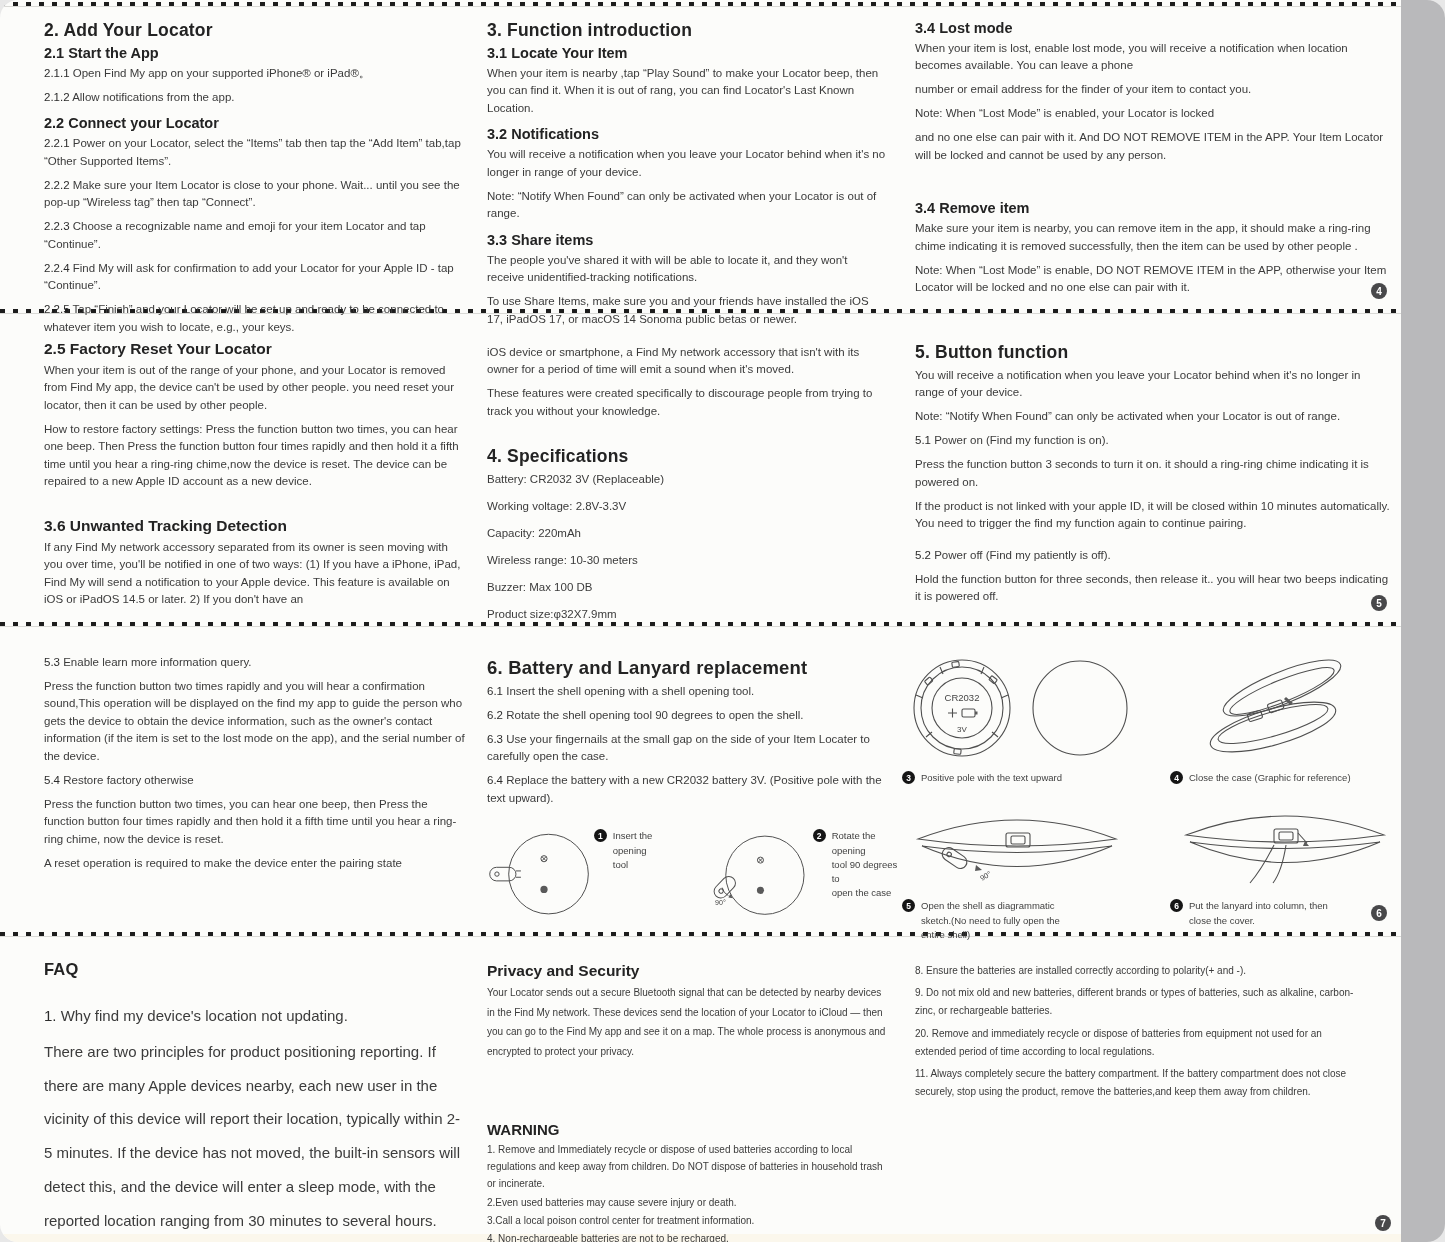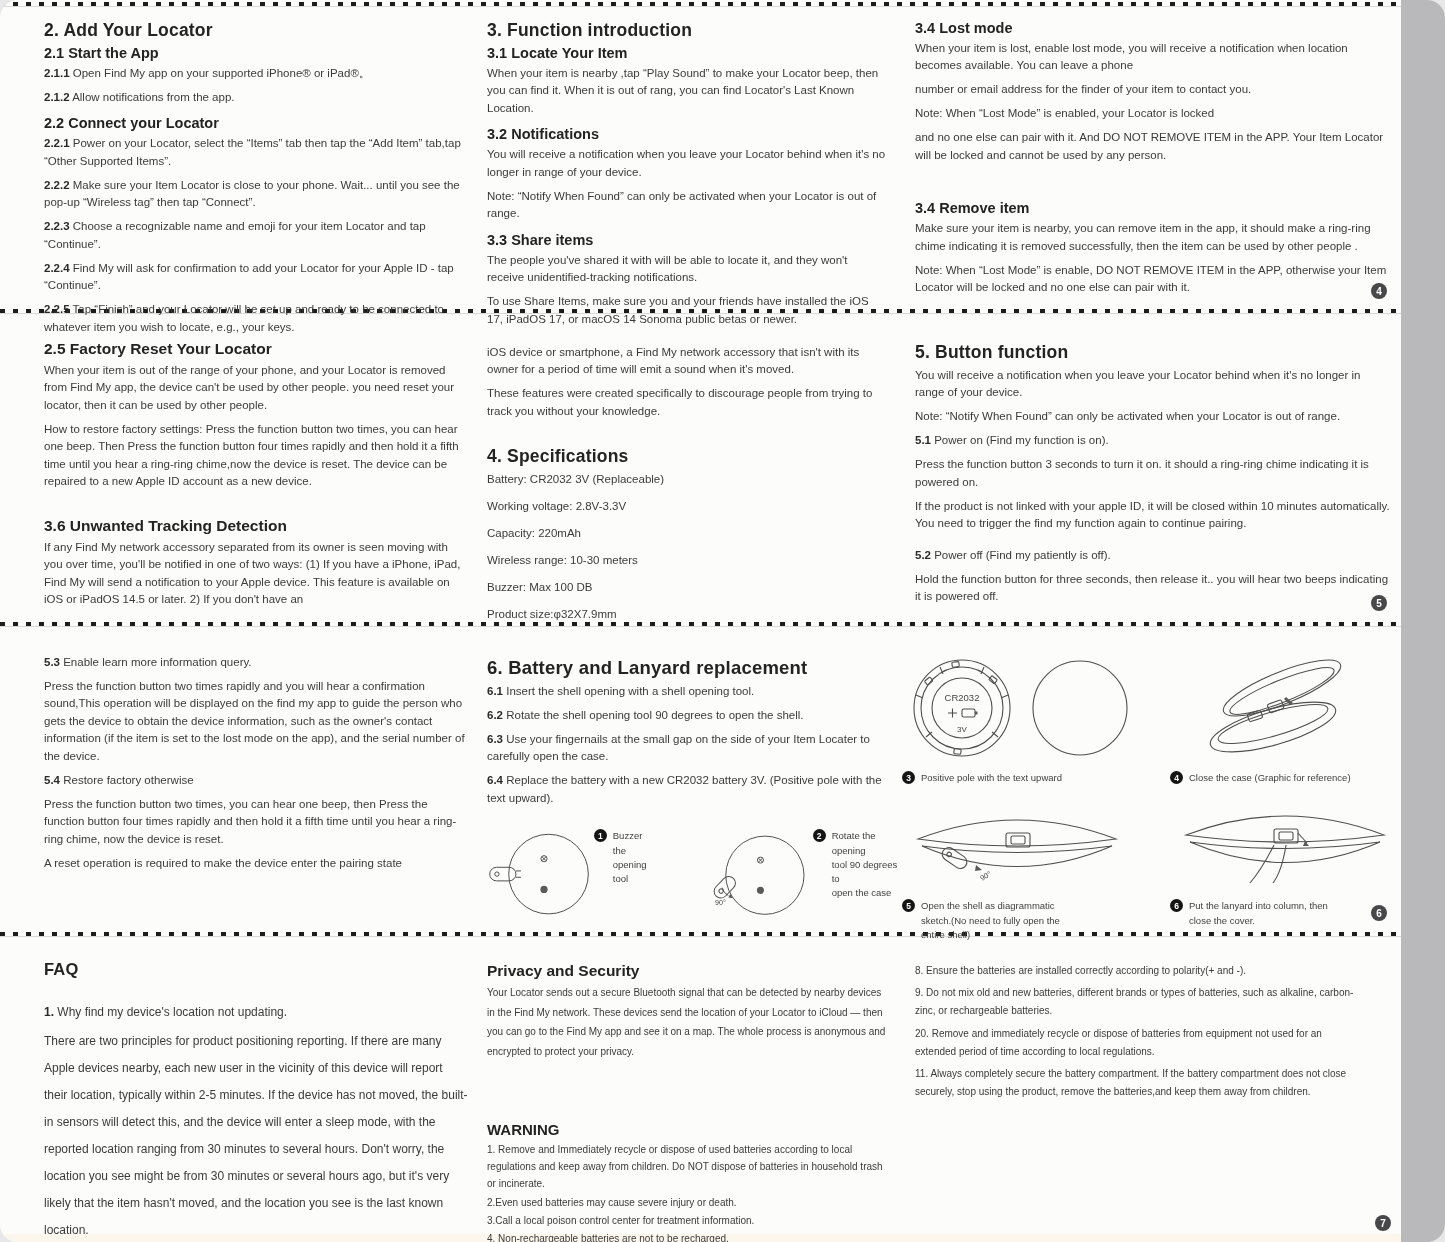--- a/index.html
+++ b/index.html
@@ -8,25 +8,25 @@
   .gray-bar{position:absolute;right:0;top:0;width:44px;height:1242px;background:#b9b9bb;}
   .bottom-strip{position:absolute;left:0;bottom:0;width:1401px;height:8px;background:#fbf7ec;}
   .sep{position:absolute;left:0;width:1401px;height:4px;
        background-image:repeating-linear-gradient(90deg,#1d1d1d 0 5px,transparent 5px 13px);
        border-bottom:1px solid #d9d9d6;}
   .col{position:absolute;color:#3b3b3b;}
   .col p{font-size:11.5px;line-height:1.52;margin:0 0 6.5px;color:#3b3b3b;}
   .h-big{font-size:17.5px;font-weight:700;color:#232323;margin:0 0 4px;letter-spacing:.2px;}
   .h-mid{font-size:14.5px;font-weight:700;color:#232323;margin:9px 0 4px;}
   .h-first{margin-top:0;}
-  b.lead{font-weight:700;color:#2b2b2b;text-align:center;}
+  b.lead{font-weight:400;color:#2b2b2b;text-align:center;}
   .mt26{margin-top:26px;} .mt36{margin-top:36px;} .mt14{margin-top:14px!important;}
   .c-spec p.spec{margin:0 0 9.5px;}
   .faq .h-big{font-size:16.5px;margin-bottom:20px;}
-  .faq p{font-size:12px;line-height:2.25;margin:0 0 2px;}
+  .faq p{font-size:15px;line-height:2.25;margin:0 0 2px;}
   .priv .h-mid{margin:0 0 3px;}
   .priv p.body{font-size:10px;line-height:1.95;margin:0 0 4px;}
   .priv p.w{font-size:10px;line-height:1.72;margin:0 0 1px;}
   .notes p{font-size:10px;line-height:1.82;margin:0 0 4px;}
   .pagenum{position:absolute;width:16px;height:16px;border-radius:50%;background:#48484a;color:#fff;
            font-size:10px;font-weight:700;display:flex;align-items:center;justify-content:center;}
   
   .diag-row{display:flex;gap:34px;margin-top:18px;}
   .diag{display:flex;align-items:flex-start;}
   .cap{font-size:9.5px;color:#3f3f3f;line-height:1.5;}
@@ -141,21 +141,21 @@
           <circle class="ln" cx="63" cy="32" r="3.4"></circle>
           <path class="ln" d="M60.8 29.8 l4.4 4.4 M65.2 29.8 l-4.4 4.4" stroke-width="0.7"></path>
           <circle class="fl" cx="63" cy="66" r="4"></circle>
           <rect class="ln" x="3" y="41.5" width="29" height="15" rx="7.5"></rect>
           <circle class="ln" cx="11" cy="49" r="2.4"></circle>
           <path class="ln" d="M32 45.5 h5.5 M32 52.5 h5.5"></path>
         </svg>
         <div class="cap-flex">
           <span class="cnum">1</span>
           <span class="cap">
-            <span class="cap-line">Buzzer the</span>
+            <span class="cap-line">Insert the</span>
             <span class="cap-line">opening tool</span>
           </span>
         </div>
       </div>
       <div class="diag">
         <svg width="136" height="104" viewBox="0 0 136 104">
           <circle class="ln" cx="82" cy="50" r="44"></circle>
           <circle class="ln" cx="77" cy="33" r="3.4"></circle>
           <path class="ln" d="M74.8 30.8 l4.4 4.4 M79.2 30.8 l-4.4 4.4" stroke-width="0.7"></path>
           <circle class="fl" cx="77" cy="67" r="4"></circle>

